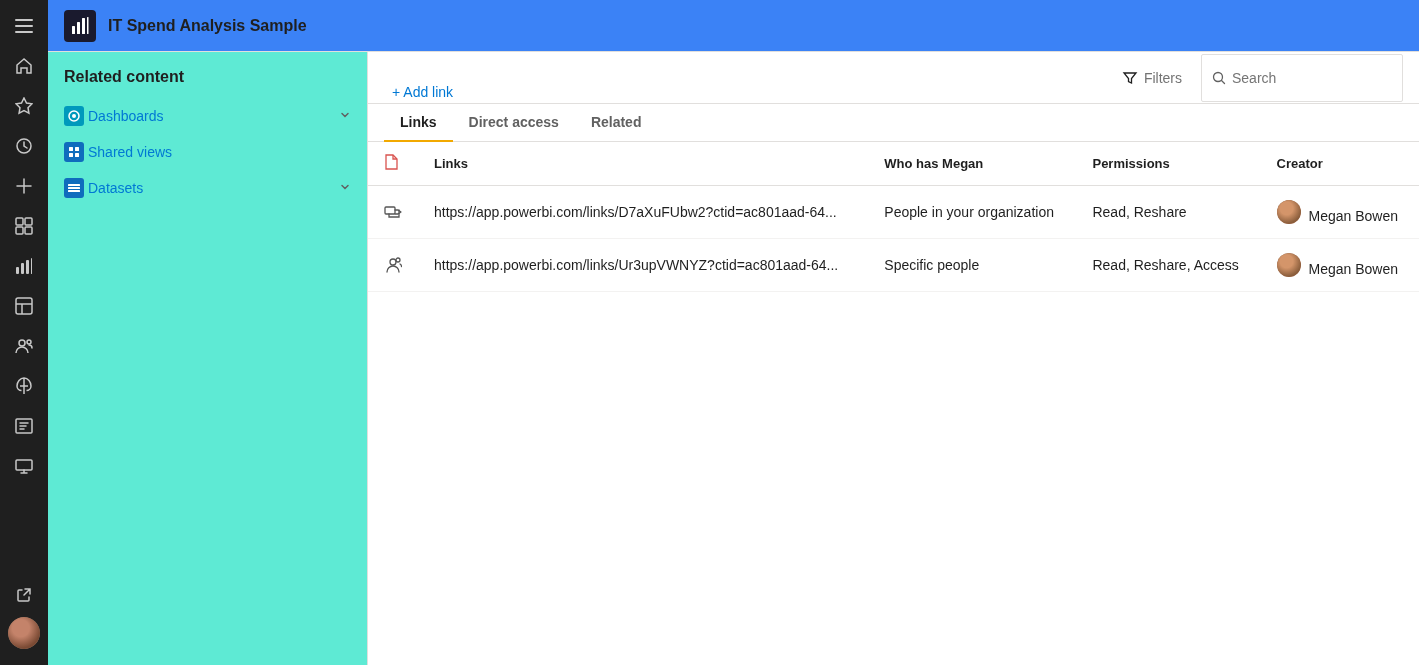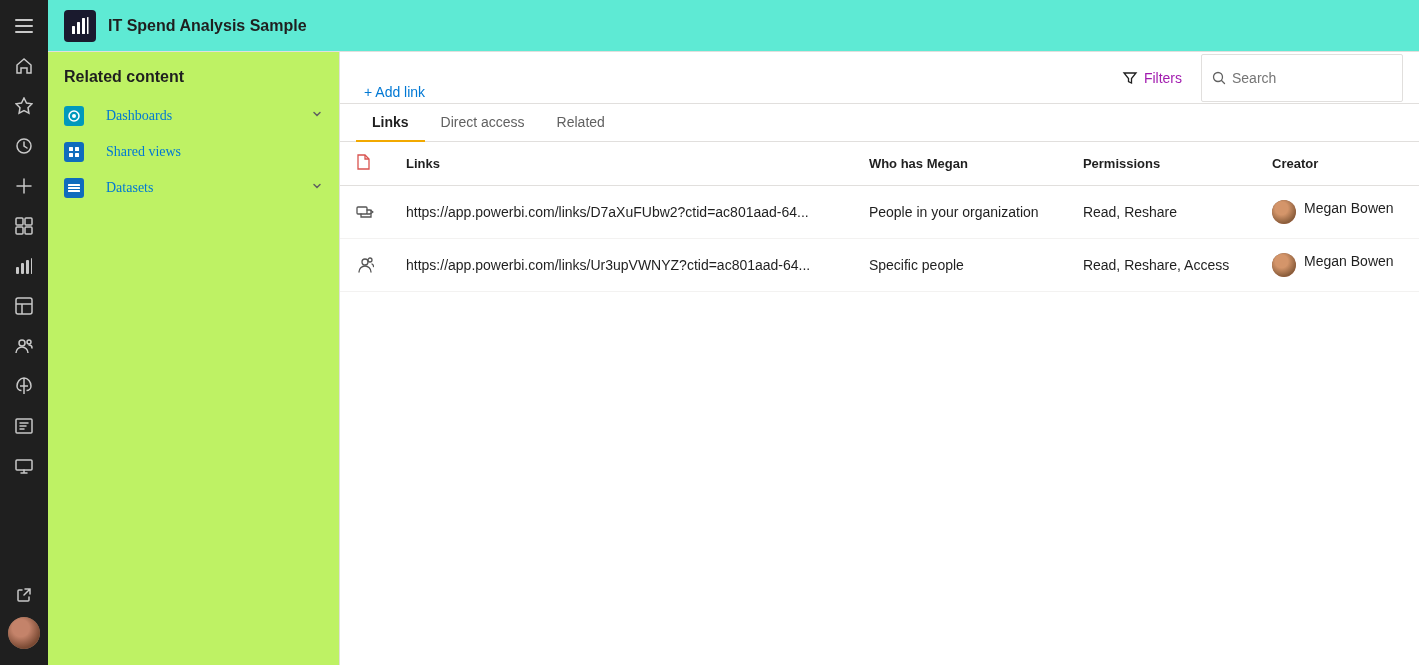--- a/index.html
+++ b/index.html
@@ -46,21 +46,21 @@
     .main-container {
       flex: 1;
       display: flex;
       flex-direction: column;
       background: #fff;
     }
 
     
     .header {
       height: 52px;
-      background: #5eead4;
+      background: #3b82f6;
       border-bottom: 1px solid #e1dfdd;
       display: flex;
       align-items: center;
       padding: 0 16px;
       gap: 12px;
     }
     .header-icon {
       width: 32px;
       height: 32px;
       background: #1a1a2e;
@@ -79,39 +79,38 @@
 
     
     .content-area {
       display: flex;
       flex: 1;
       overflow: hidden;
     }
 
     
     .sidebar {
-      width: 292px;
-      background: #bef264;
+      width: 320px;
+      background: #5eead4;
       border-right: 1px solid #e1dfdd;
       padding: 16px 0;
       flex-shrink: 0;
     }
     .sidebar-title {
       font-size: 16px;
       font-weight: 600;
       color: #1f1f1f;
       padding: 0 16px 12px 16px;
     }
     .sidebar-item {
       display: flex;
       align-items: center;
       padding: 8px 16px;
       cursor: pointer;
-      gap: 22px;
-      font-family: Liberation Serif, serif;
+      gap: 4px;
     }
     .sidebar-item-icon {
       width: 20px;
       height: 20px;
       border-radius: 3px;
       display: flex;
       align-items: center;
       justify-content: center;
       font-size: 13px;
       flex-shrink: 0;
@@ -158,21 +157,21 @@
       border-radius: 2px;
       border: none;
       background: none;
       margin-top: 28px;
     }
     .toolbar-spacer { flex: 1; }
     .filter-btn {
       display: flex;
       align-items: center;
       gap: 6px;
-      color: #a21caf;
+      color: #737373;
       cursor: pointer;
       font-size: 14px;
       padding: 6px 10px;
       border-radius: 2px;
       border: 1px solid transparent;
       background: none;
     }
     .search-box {
       display: flex;
       align-items: center;
@@ -199,20 +198,21 @@
       border-bottom: 1px solid #e1dfdd;
       padding: 0 16px;
     }
     .tab {
       padding: 10px 16px;
       font-size: 14px;
       cursor: pointer;
       color: #616161;
       border-bottom: 2px solid transparent;
       margin-bottom: -1px;
+      font-weight: bold;
     }
     .tab.active {
       color: #1f1f1f;
       border-bottom: 2px solid #f2a900;
       font-weight: 600;
     }
 
     
     .table-area {
       flex: 1;
@@ -245,21 +245,21 @@
     .link-icon-cell {
       display: flex;
       align-items: center;
       justify-content: center;
     }
     .link-url {
       color: #1f1f1f;
     }
     .creator-cell {
       display: flex;
-      align-items: flex-start;
+      align-items: flex-end;
       gap: 8px;
     }
     .creator-avatar {
       width: 24px;
       height: 24px;
       border-radius: 50%;
       background: linear-gradient(135deg, #8b5e3c, #c4836a);
       flex-shrink: 0;
       display: flex;
       align-items: center;

